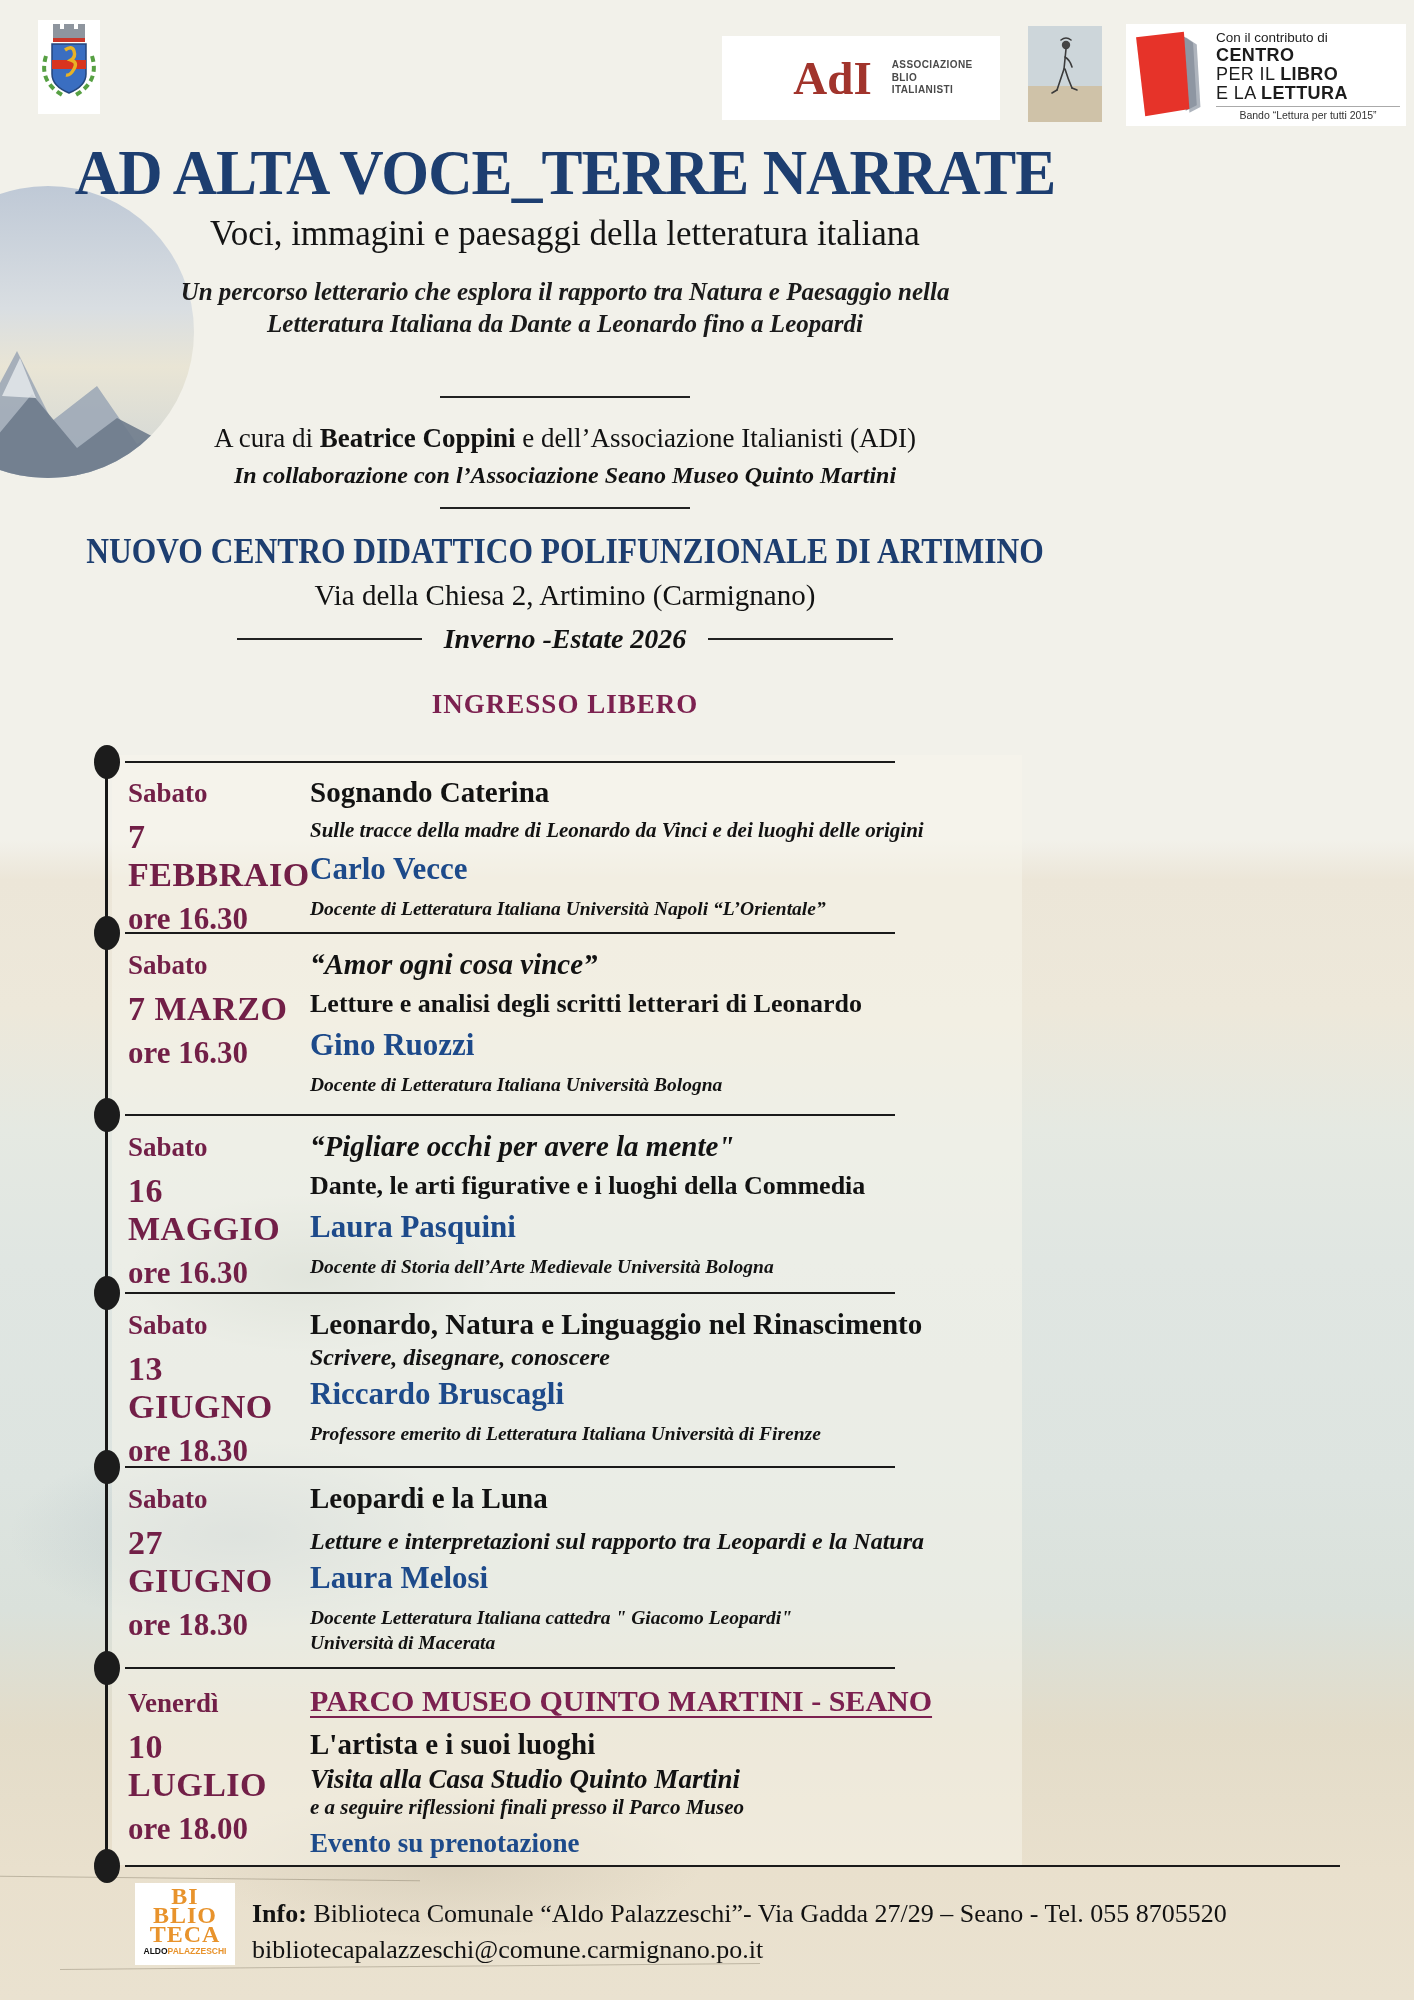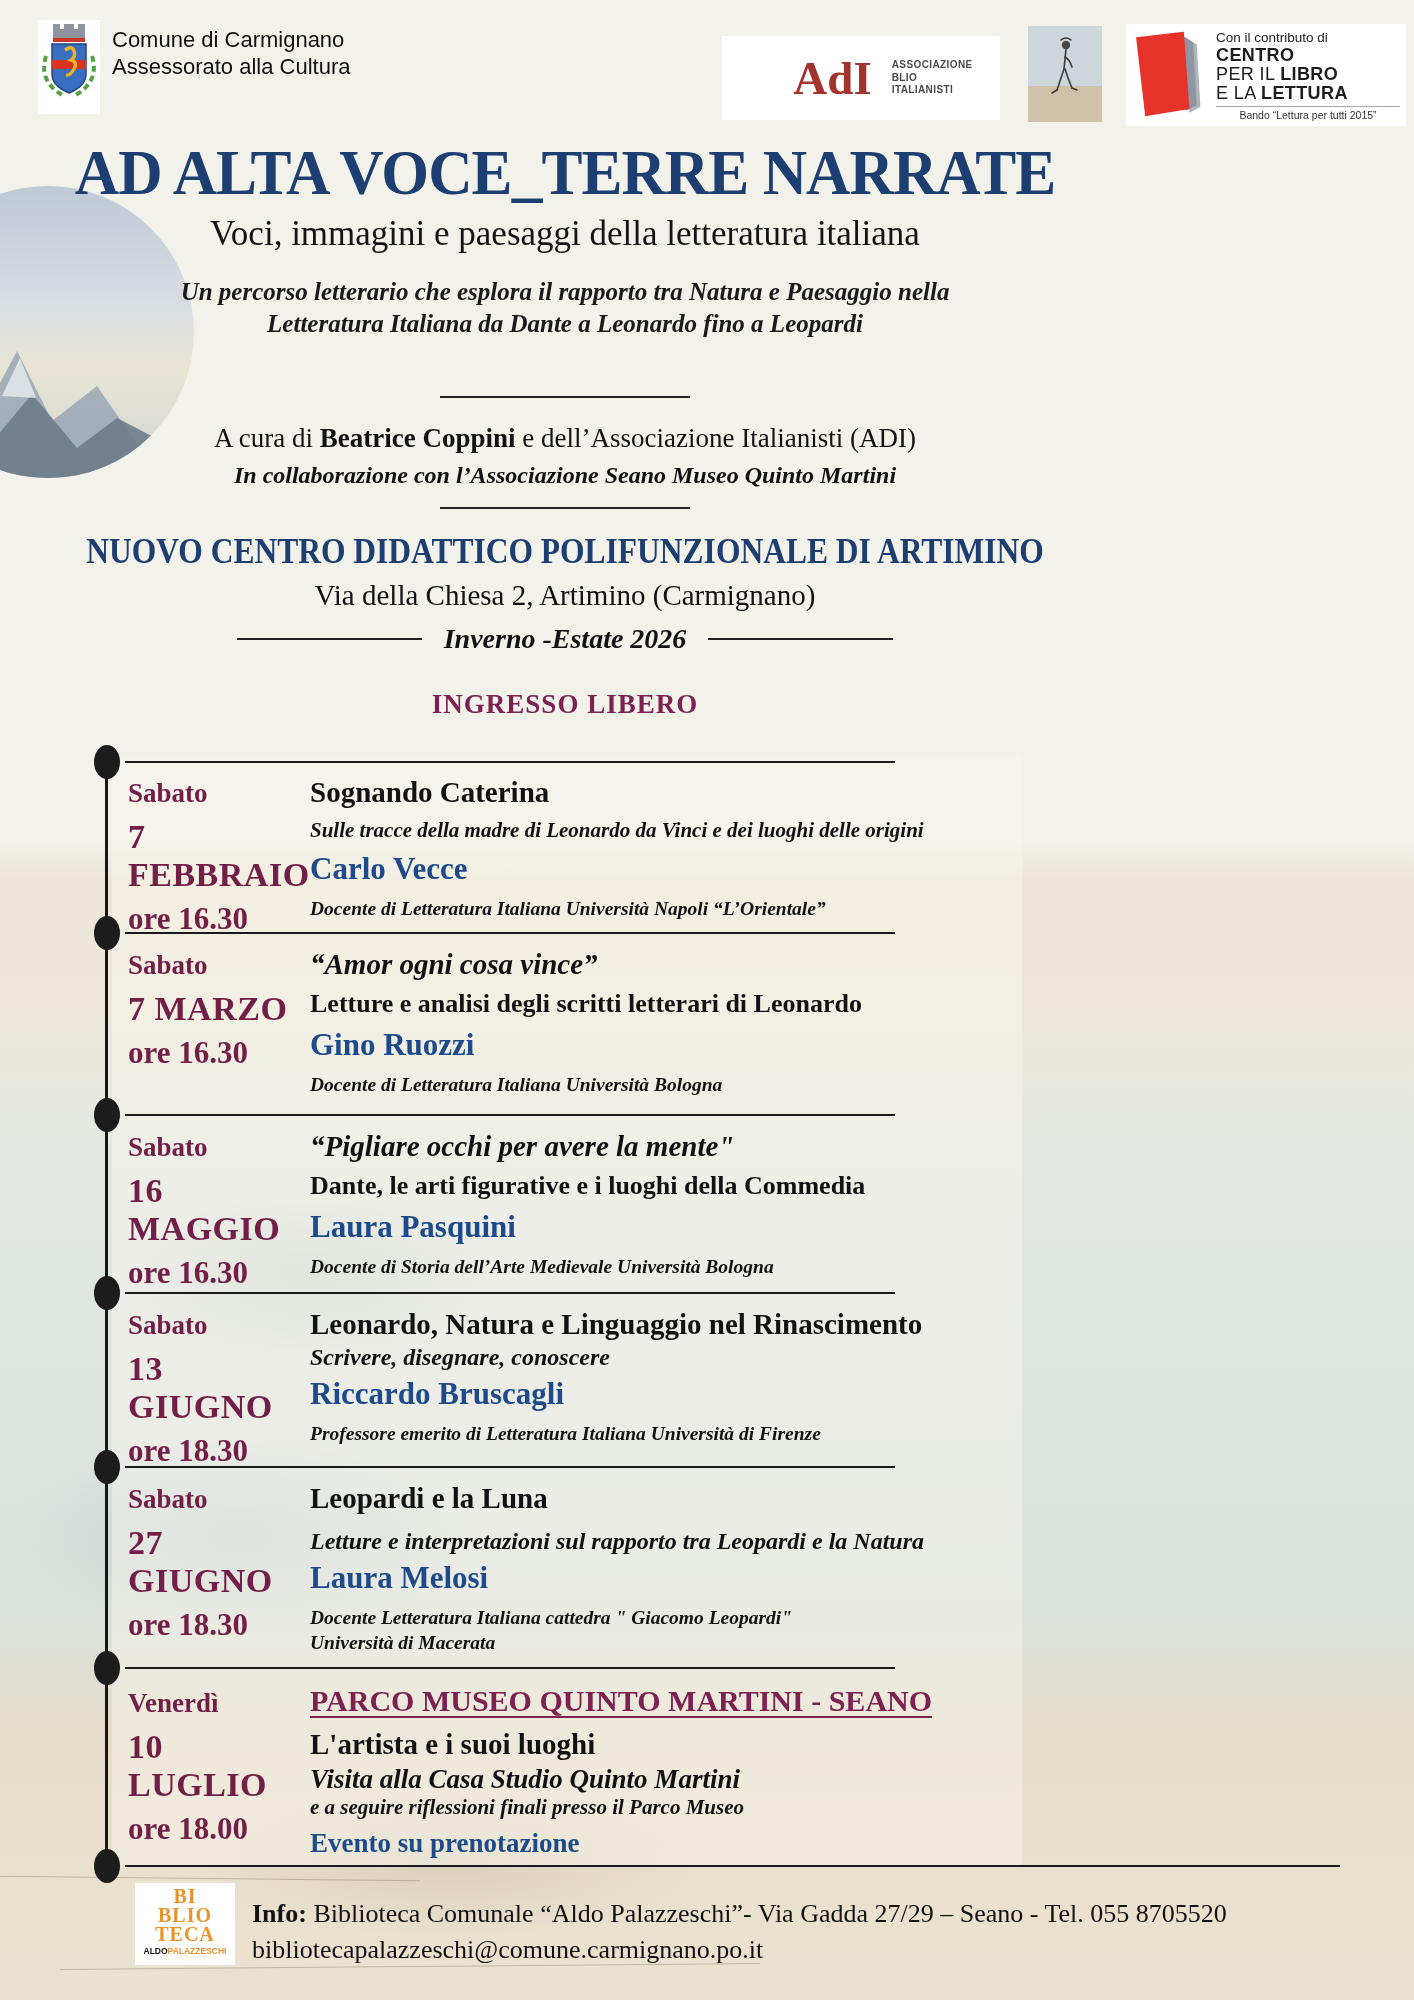--- a/index.html
+++ b/index.html
@@ -117,21 +117,21 @@
   .esub.bi{font-size:24px; line-height:28px; font-weight:700; font-style:italic;}
   .espeaker{font-size:31px; line-height:34px; font-weight:700; color:#1d4a8a; margin-top:9px;}
   .erole{font-size:19.5px; line-height:25px; font-weight:700; font-style:italic; margin-top:10px;}
   .eheading{font-size:30px; line-height:34px; font-weight:700; color:#7c2150;
     text-decoration:underline; text-decoration-thickness:2px; text-underline-offset:5px; margin-top:2px;}
   .esub2{font-size:21px; line-height:25px; font-weight:700; font-style:italic; margin-top:2px;}
   .enote{font-size:27px; line-height:31px; font-weight:700; color:#1d4a8a; margin-top:8px;}
   
   .biblio-logo{position:absolute; left:135px; top:1883px; width:100px; height:82px; background:#fff; z-index:4;
     text-align:center; font-family:"Liberation Serif",serif; overflow:hidden;}
-  .biblio-lines{color:#e8932c; font-weight:700; font-size:20px; line-height:19px; margin-top:4px; letter-spacing:1px;}
+  .biblio-lines{color:#e8932c; font-weight:700; font-size:24px; line-height:19px; margin-top:4px; letter-spacing:1px;}
   .biblio-sub{font-family:"Liberation Sans",sans-serif; font-size:8.5px; font-weight:700; margin-top:2px;}
   .biblio-sub .b1{color:#111;} .biblio-sub .b2{color:#e8932c;}
   .finfo{position:absolute; left:252px; top:1898px; margin:0; font-size:26px; line-height:32px; z-index:4;}
   .femail{position:absolute; left:252px; top:1934px; margin:0; font-size:26px; line-height:32px; z-index:4;}
 </style>
 </head>
 <body>
 
 <div class="page">
 
@@ -170,24 +170,20 @@
           <rect width="62" height="94" fill="#ffffff"></rect>
           <path d="M15 4 h7 v5 h4 v-5 h10 v5 h4 v-5 h7 v14 h-32z" fill="#8e959e"></path>
           <path d="M15 18 h32 v4 h-32z" fill="#c9372a"></path>
           <path d="M14 24 h34 v30 q0 12 -17 19 q-17 -7 -17 -19z" fill="#3a6ec1" stroke="#24457c" stroke-width="1.5"></path>
           <rect x="14" y="40" width="34" height="9" fill="#d8341f"></rect>
           <path d="M27 30 q7 -5 9 1 t-3 9 q7 2 3 9 t-8 6" stroke="#e9b225" stroke-width="3.4" fill="none"></path>
           <path d="M8 36 q-8 26 18 40" stroke="#57a043" stroke-width="4" fill="none" stroke-dasharray="6 4"></path>
           <path d="M54 36 q8 26 -18 40" stroke="#57a043" stroke-width="4" fill="none" stroke-dasharray="6 4"></path>
         </svg>
       </div>
-      <div class="comune-text">
-        <div>Comune di Carmignano</div>
-        <div>Assessorato alla Cultura</div>
-      </div>
     </div>
 
     <div class="adi-box">
       <span class="adi-abbr">AdI</span>
       <span class="adi-small">
         <span style="display:block">ASSOCIAZIONE</span>
         <span style="display:block">BLIO</span>
         <span style="display:block">ITALIANISTI</span>
       </span>
     </div>

